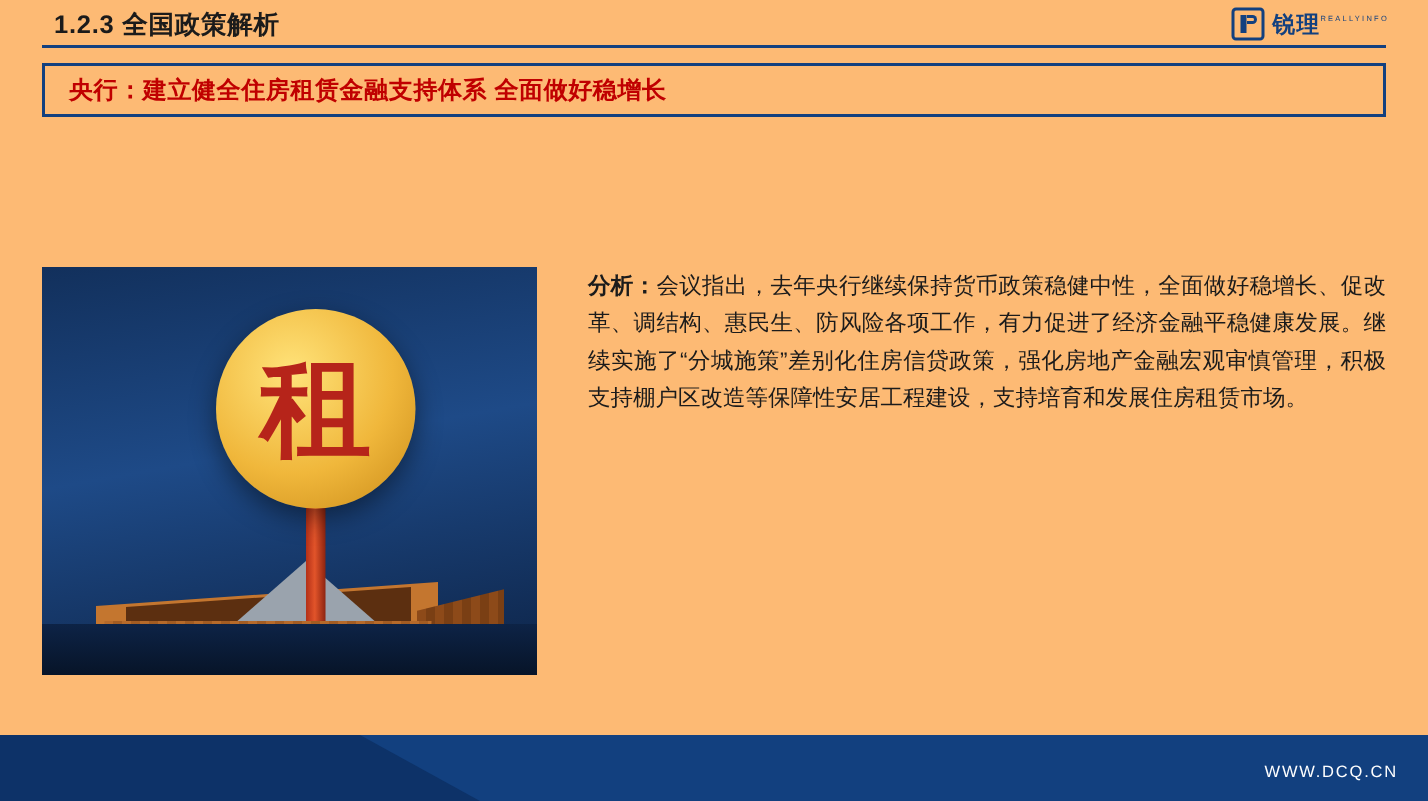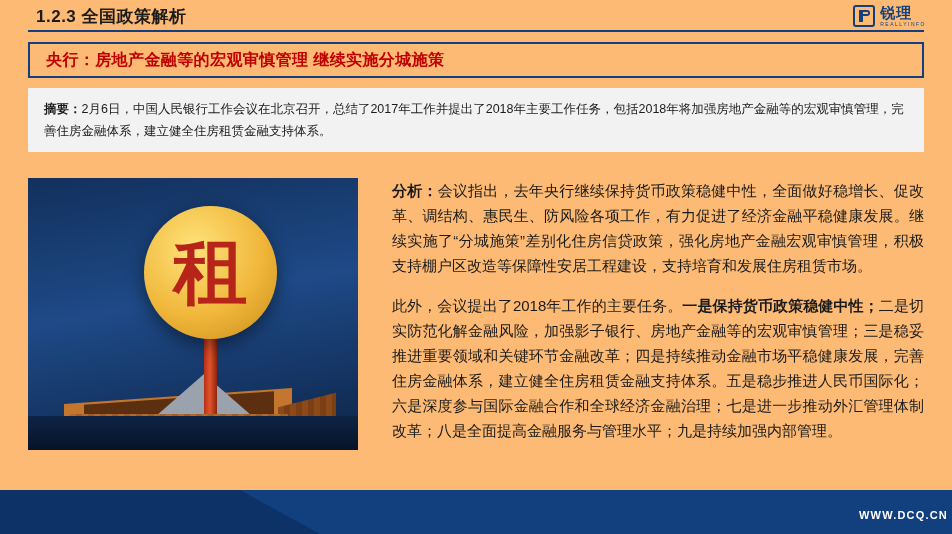--- a/index.html
+++ b/index.html
@@ -75,21 +75,21 @@
     position: absolute;
     left: 8px; top: 3px;
     width: 7px; height: 6px;
     border: 2px solid #12407f;
     border-left: none;
     border-radius: 0 6px 6px 0;
     box-sizing: border-box;
   }
   .logo-text {
     display: flex;
-    flex-direction: column;
+    flex-direction: row;
     line-height: 1;
   }
   .logo-cn {
     font-size: 15px;
     font-weight: bold;
     color: #12407f;
     letter-spacing: 1px;
   }
   .logo-en {
     font-size: 5px;
@@ -286,24 +286,24 @@
     position: absolute;
     left: 16px;
     bottom: 13px;
     font-size: 11px;
     font-weight: bold;
     color: #ffffff;
     letter-spacing: 1.2px;
   }
   .footer-right {
     position: absolute;
-    right: 4px;
+    right: 20px;
     bottom: 13px;
     font-size: 11px;
-    font-weight: bold;
+    font-weight: normal;
     color: #ffffff;
     letter-spacing: 1.2px;
   }
 </style>
 </head>
 <body>
 
 <div class="slide">
 
   <div class="header">
@@ -312,44 +312,40 @@
       <div class="logo-mark"></div>
       <div class="logo-text">
         <span class="logo-cn">锐理</span>
         <span class="logo-en">REALLYINFO</span>
       </div>
     </div>
     <div class="header-rule"></div>
   </div>
 
   <div class="title-band">
-    <div class="title-band-text">央行：房地产金融等的宏观审慎管理 继续实施分城施策</div>
-  </div>
-
-  <div class="abstract">
-    <p><span class="label">摘要：</span><span>2月6日，中国人民银行工作会议在北京召开，总结了2017年工作并提出了2018年主要工作任务，包括2018年将加强房地产金融等的宏观审慎管理，完善住房金融体系，建立健全住房租赁金融支持体系。</span></p>
-  </div>
+    <div class="title-band-text">央行：建立健全住房租赁金融支持体系 全面做好稳增长</div>
+  </div>
+
 
   <div class="figure">
     <div class="fig-box-lip"></div>
     <div class="fig-box-inner"></div>
     <div class="fig-house"></div>
     <div class="fig-house-body"></div>
     <div class="fig-sign-post"></div>
     <div class="fig-sign-circle"></div>
     <div class="fig-sign-char">租</div>
     <div class="fig-box-side"></div>
     <div class="fig-box-front"></div>
 
     <div class="fig-ground"></div>
   </div>
 
   <div class="analysis">
     <p><span class="label">分析：</span><span>会议指出，去年央行继续保持货币政策稳健中性，全面做好稳增长、促改革、调结构、惠民生、防风险各项工作，有力促进了经济金融平稳健康发展。继续实施了“分城施策”差别化住房信贷政策，强化房地产金融宏观审慎管理，积极支持棚户区改造等保障性安居工程建设，支持培育和发展住房租赁市场。</span></p>
-    <p><span>此外，会议提出了2018年工作的主要任务。</span><span class="em">一是保持货币政策稳健中性；</span><span>二是切实防范化解金融风险，加强影子银行、房地产金融等的宏观审慎管理；三是稳妥推进重要领域和关键环节金融改革；四是持续推动金融市场平稳健康发展，完善住房金融体系，建立健全住房租赁金融支持体系。五是稳步推进人民币国际化；六是深度参与国际金融合作和全球经济金融治理；七是进一步推动外汇管理体制改革；八是全面提高金融服务与管理水平；九是持续加强内部管理。</span></p>
   </div>
 
   <div class="footer">
     <div class="footer-swoosh"></div>
     <div class="footer-right">WWW.DCQ.CN</div>
   </div>
 
 </div>
 
 </body></html>

